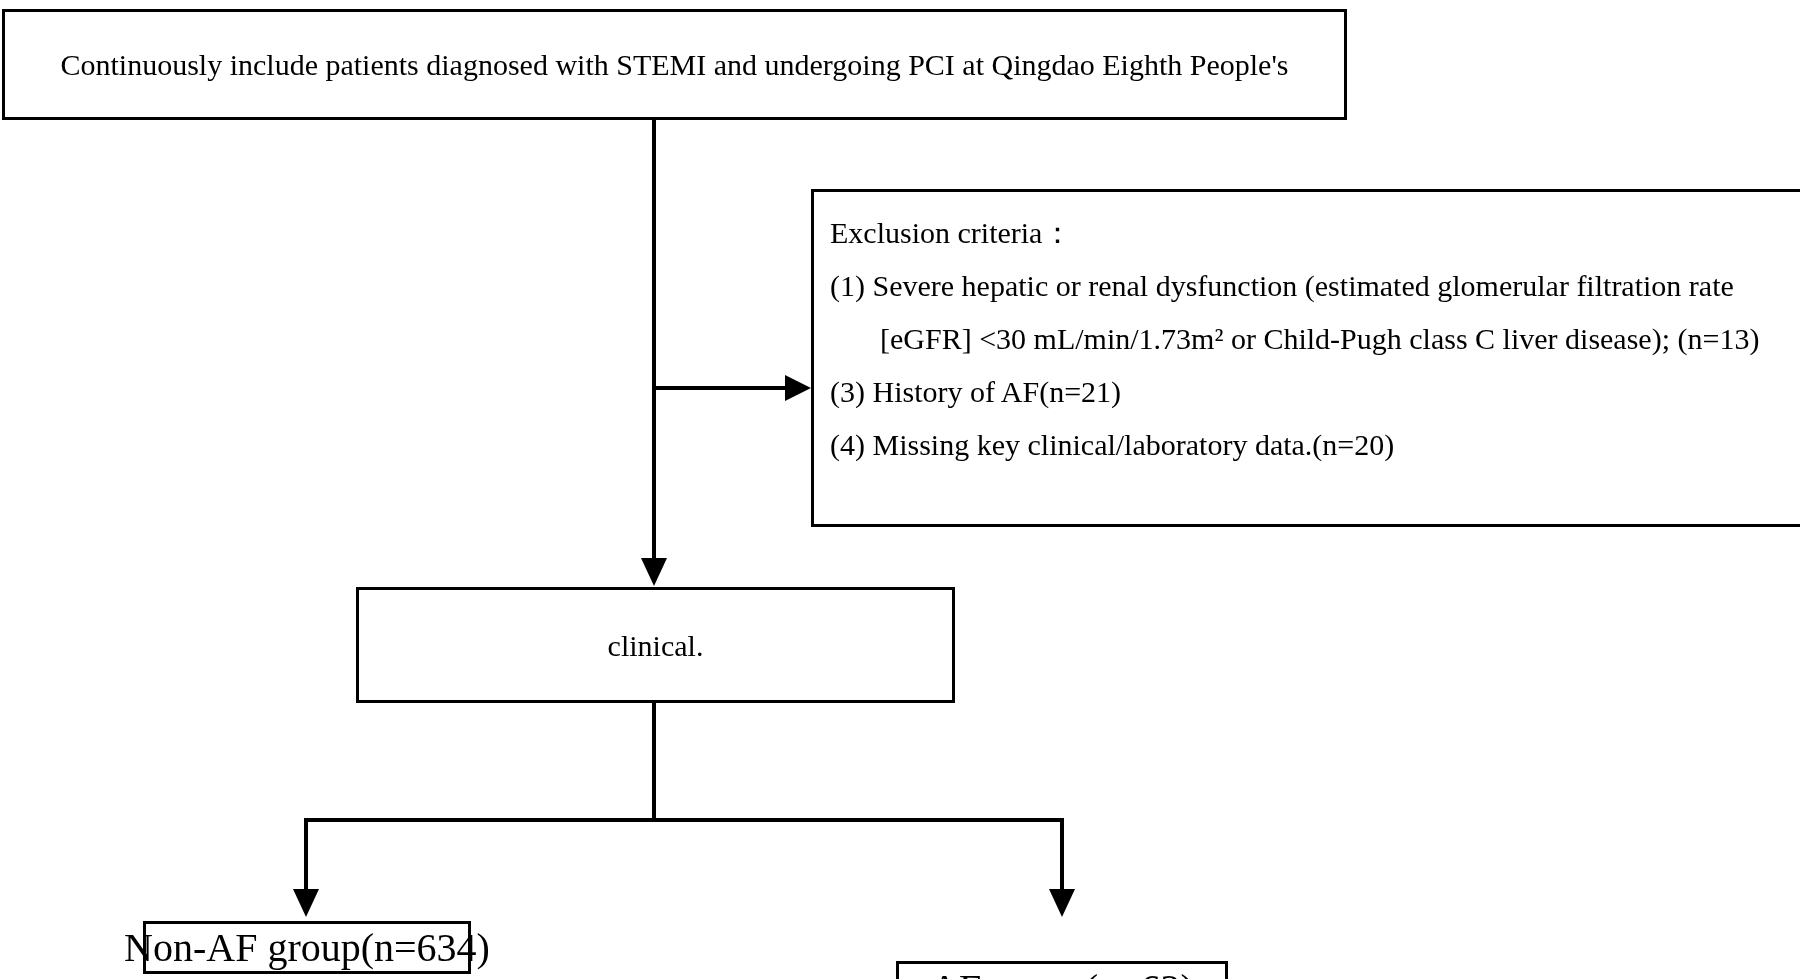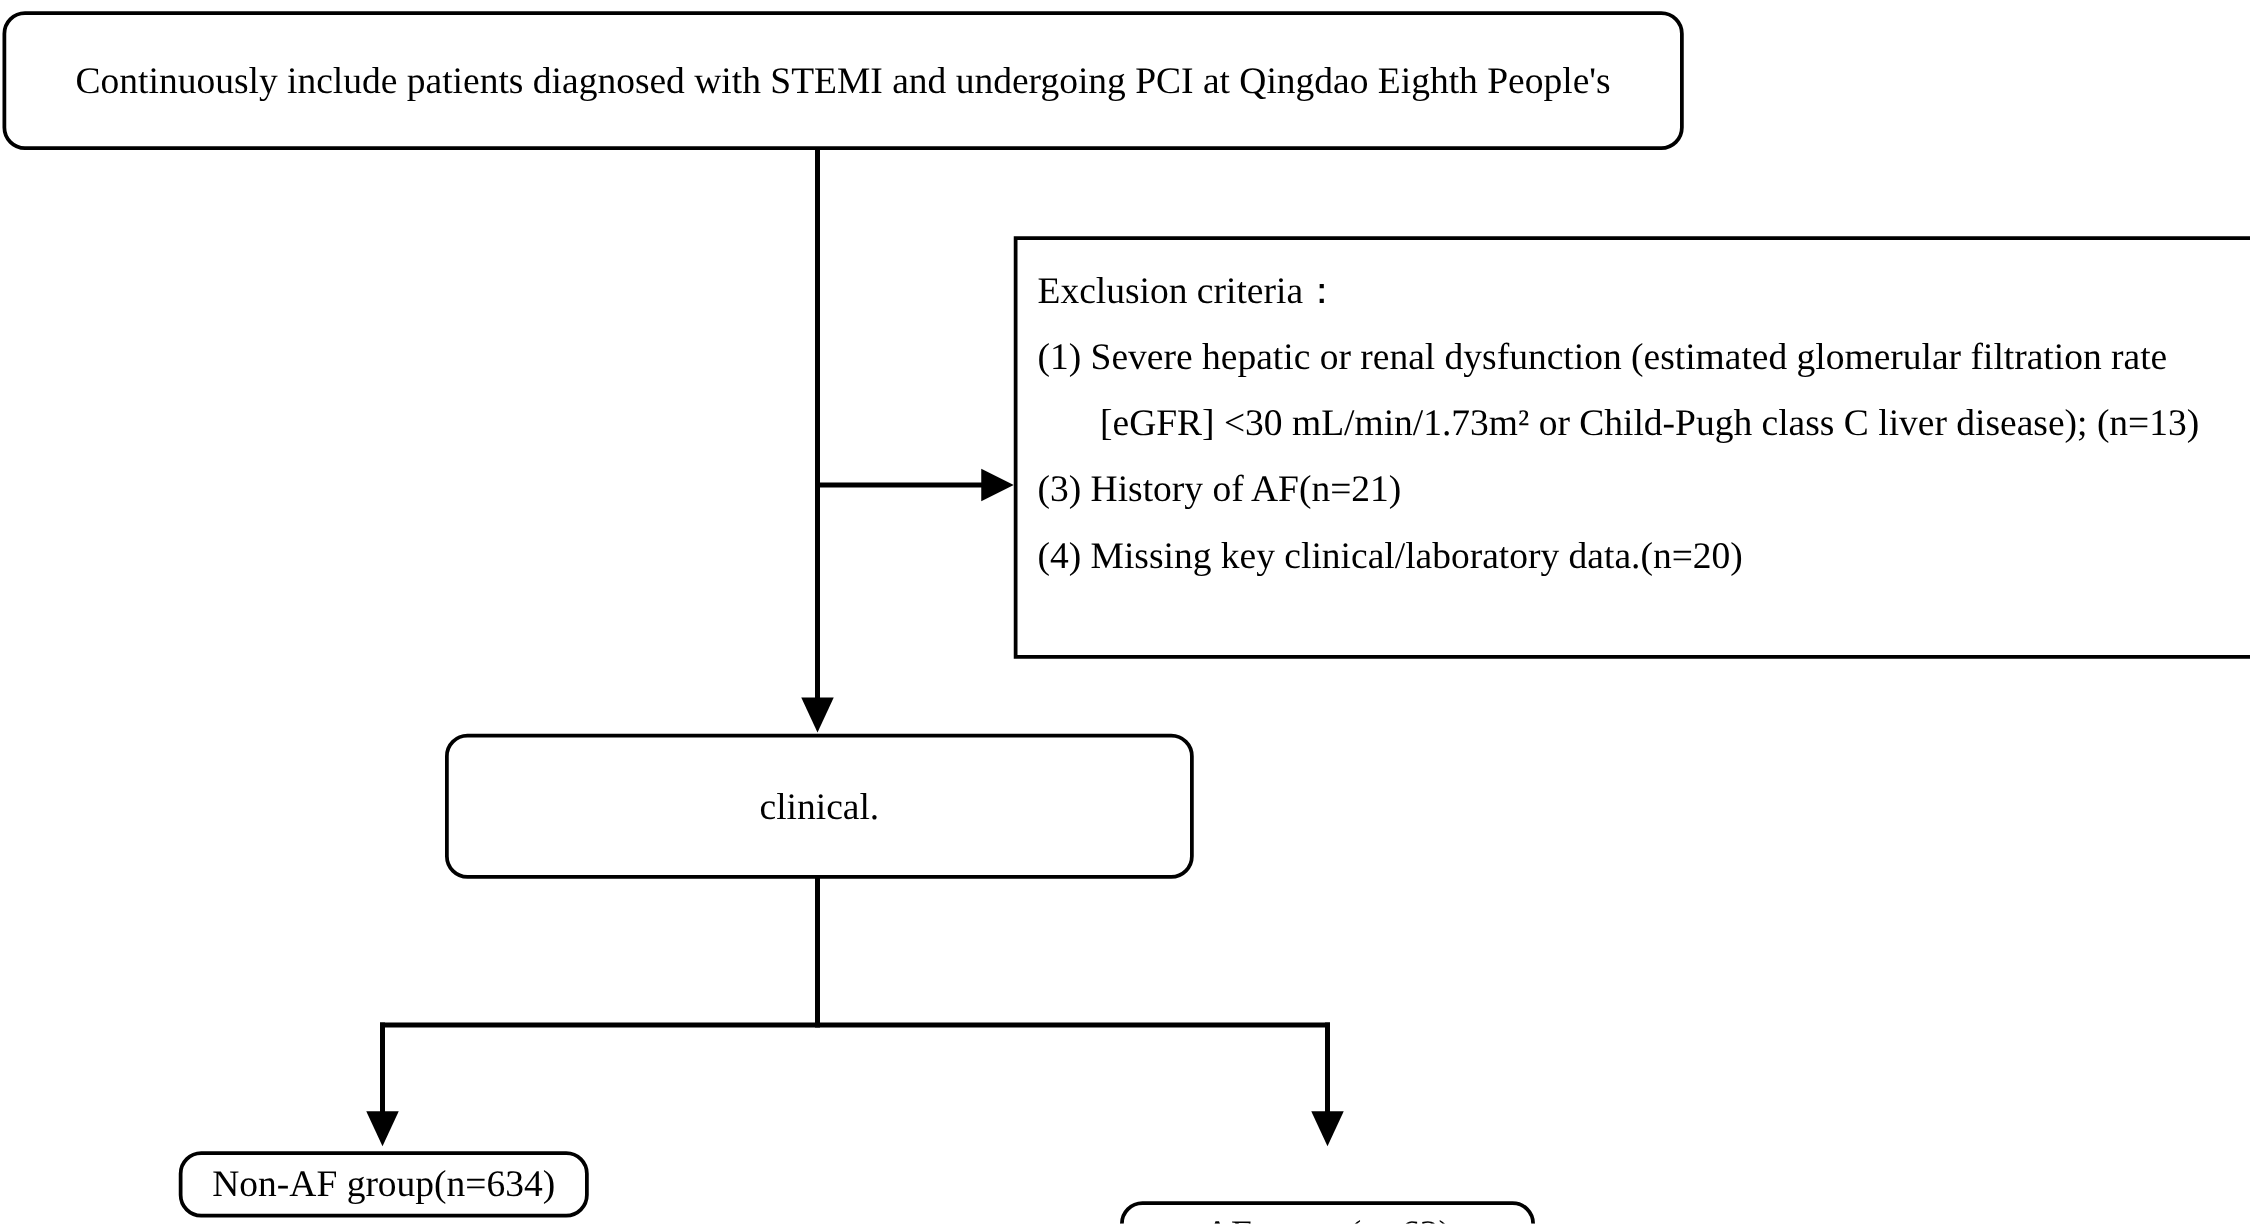--- a/index.html
+++ b/index.html
@@ -21,21 +21,20 @@
     border: 3px solid #000000;
     background: #ffffff;
     box-sizing: border-box;
   }
   .center-text {
     display: flex;
     flex-direction: column;
     align-items: center;
     justify-content: center;
     text-align: center;
-    border-radius: 18px;
   }
   .box-line {
     display: block;
     font-size: 30px;
     line-height: 52px;
     white-space: nowrap;
   }
   
   #top-box { left: 2px; top: 9px; width: 1345px; height: 111px; }
   
@@ -49,21 +48,21 @@
     line-height: 53px;
     white-space: nowrap;
   }
   .excl-indent { padding-left: 50px; }
   
   #included-box { left: 356px; top: 587px; width: 599px; height: 116px; }
   #included-box .box-line { line-height: 55px; }
   
   #nonaf-box { left: 143px; top: 921px; width: 328px; height: 53px; }
   #af-box    { left: 896px; top: 921px; width: 332px; height: 54px; margin-top: 40px; }
-  .group-label { font-size: 30px; white-space: nowrap; }
+  .group-label { font-size: 40px; white-space: nowrap; }
 
   
   .line {
     position: absolute;
     background: #000000;
   }
   #vline-top-to-included { left: 652px; top: 120px; width: 4px; height: 440px; }
   #hline-to-exclusion    { left: 652px; top: 386px; width: 136px; height: 4px; }
   #vline-included-to-branch { left: 652px; top: 701px; width: 4px; height: 121px; }
   #hline-branch          { left: 304px; top: 818px; width: 760px; height: 4px; }

